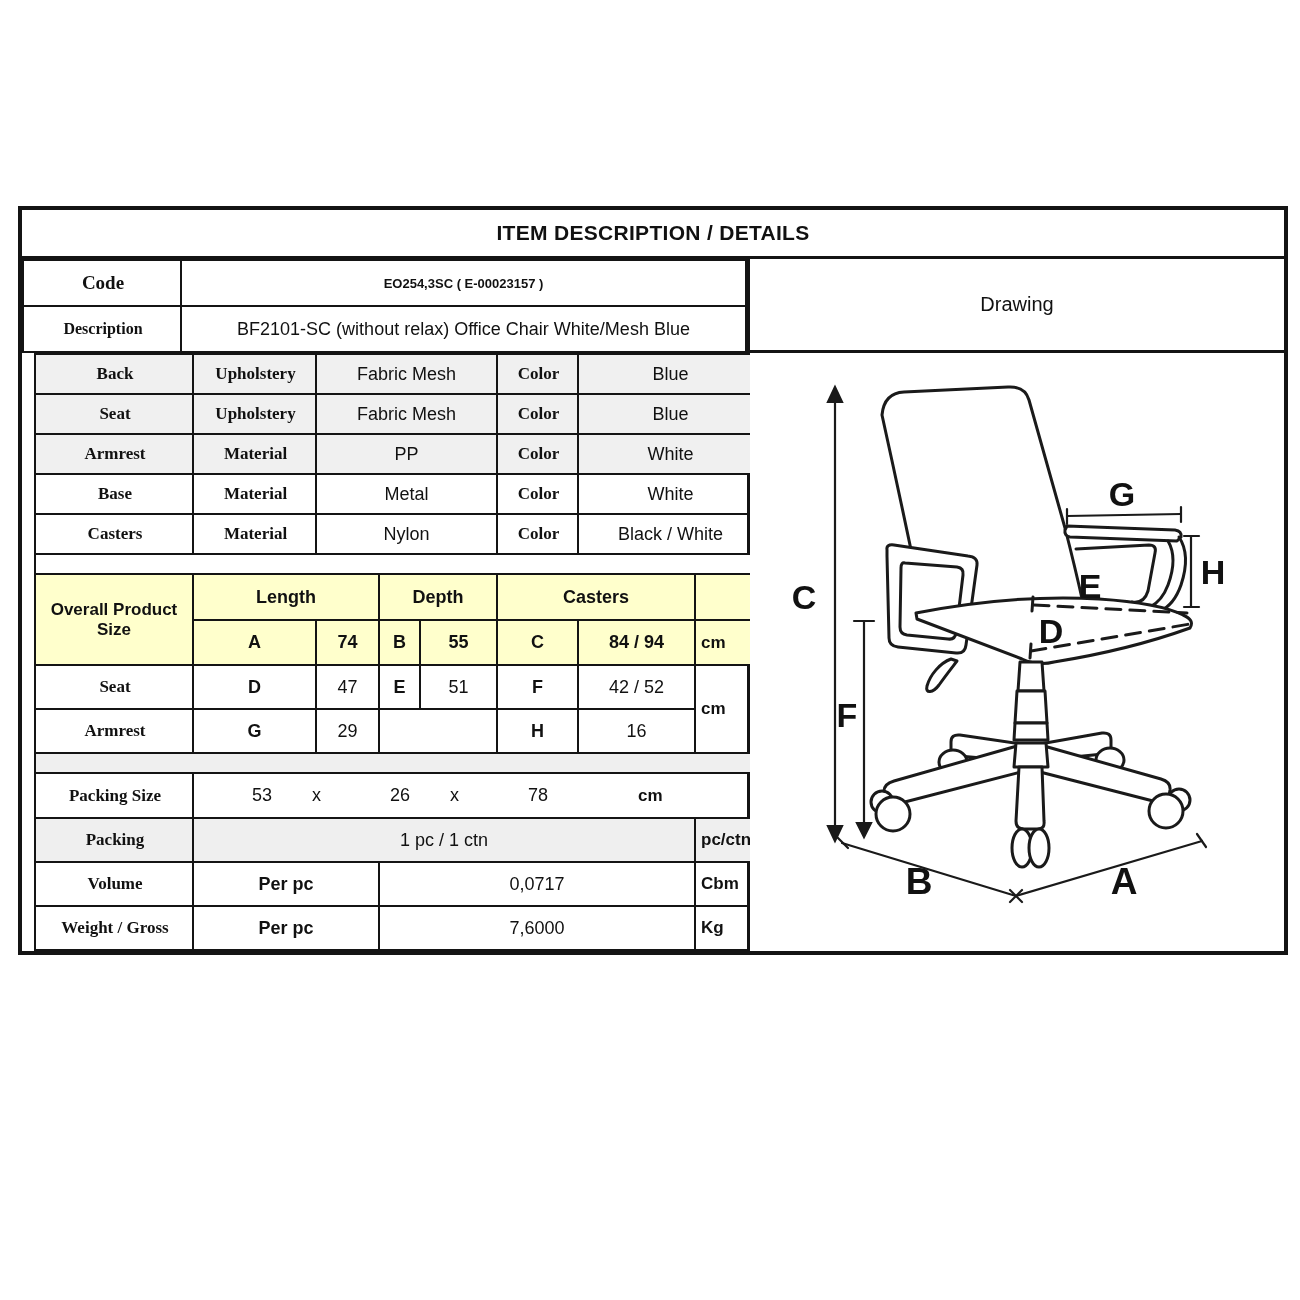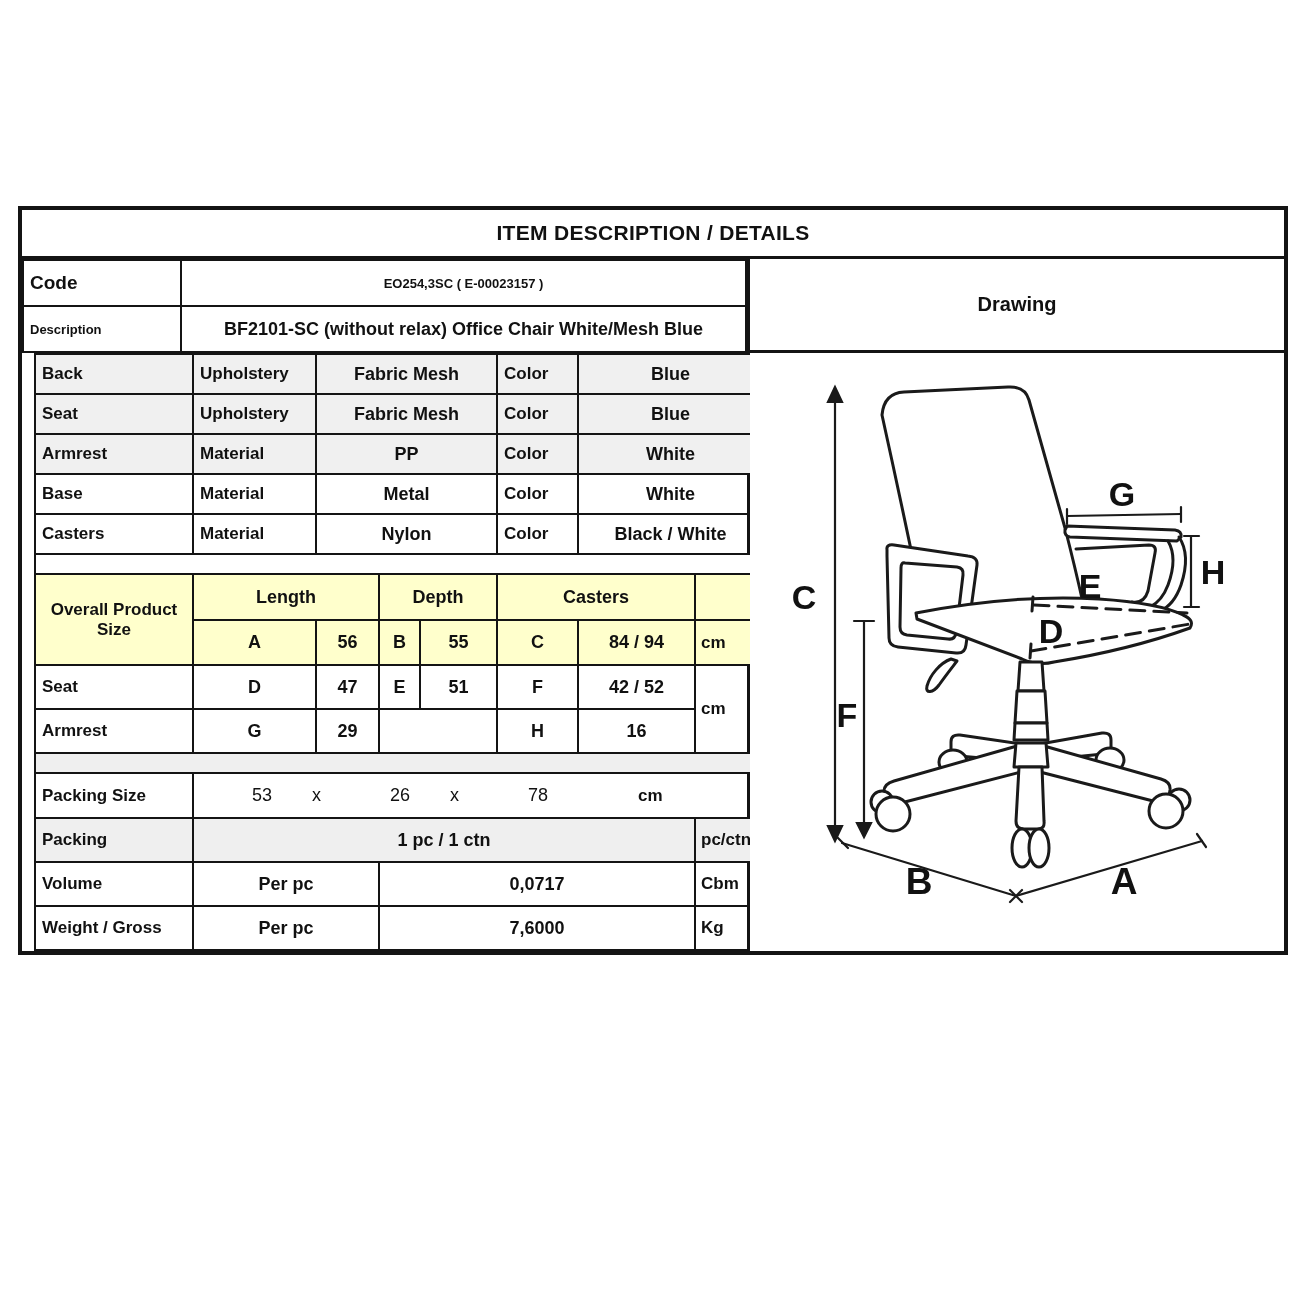--- a/index.html
+++ b/index.html
@@ -3,30 +3,30 @@
 <meta charset="utf-8">
 <style>
   html,body{margin:0;padding:0;background:#ffffff;}
   .page{position:relative;width:1300px;height:1037px;background:#fff;overflow:hidden;
         font-family:"Liberation Sans", sans-serif;color:#111;}
   .sheet{position:absolute;left:18px;top:206px;width:1262px;border:4px solid #141414;
          display:grid;grid-template-columns:728px 1fr;background:#fff;}
   .titlebar{grid-column:1/3;height:46px;display:flex;align-items:center;justify-content:center;
             font-weight:bold;font-size:21px;border-bottom:3px solid #141414;letter-spacing:.3px;}
   .left-top{border-right:3px solid #141414;}
-  .draw-head{display:flex;align-items:center;justify-content:center;font-weight:bold;font-size:20px;
+  .draw-head{display:flex;align-items:center;justify-content:center;font-weight:normal;font-size:20px;
              border-bottom:3px solid #141414;}
   .left-body{border-right:3px solid #141414;margin-left:12px;}
   .canvas{background:#fff;overflow:hidden;}
   .datebar{grid-column:1/3;height:40px;display:flex;align-items:center;justify-content:center;
            font-weight:bold;font-size:17px;border-top:3px solid #141414;}
   table{border-collapse:collapse;table-layout:fixed;width:100%;}
   td{border:2px solid #141414;font-size:18px;padding:0 4px;vertical-align:middle;overflow:hidden;}
-  td.lbl{font-weight:bold;font-size:17px;text-align:left;padding-left:6px;}
-  td.ctr{text-align:center;font-weight:bold;}
+  td.lbl{font-weight:bold;font-size:17px;text-align:center;padding-left:6px;font-family:Liberation Serif, serif;}
+  td.ctr{text-align:center;}
   td.b{font-weight:bold;}
   td.unit{font-weight:bold;font-size:17px;padding-left:5px;}
   tr.shade td{background:#f0f0f0;}
   tr.yellow td{background:#ffffcc;}
   td.spacer{height:18px;background:#fff;padding:0;}
   td.spacer2{height:18px;background:#efefef;padding:0;}
   .code-t tr{height:46px;}
   .desc-r{height:52px;}
   .mat-t tr{height:40px;}
   .siz-r1{height:46px;} .siz-r2{height:45px;} .siz-r3{height:44px;} .siz-r4{height:44px;}
@@ -50,21 +50,21 @@
         <colgroup>
             <col style="width:158px">
             <col>
           </colgroup>
         <tbody>
             <tr>
           <td class="lbl" style="font-size:19px">Code</td>
           <td class="ctr b" style="font-size:13px">EO254,3SC ( E-00023157 )</td>
         </tr>
         <tr class="desc-r">
-          <td class="lbl" style="font-size:13px">Description</td>
+          <td class="lbl" style="font-size:16px">Description</td>
           <td class="ctr">BF2101-SC (without relax) Office Chair White/Mesh Blue</td>
         </tr>
       </tbody>
         </table>
     </div>
 
     <div class="draw-head">Drawing</div>
 
     <div class="left-body">
       <table>
@@ -123,21 +123,21 @@
         <tbody>
           <tr class="yellow siz-r1">
             <td class="ctr b" rowspan="2" style="font-size:17px">Overall Product Size</td>
             <td class="ctr b" colspan="2">Length</td>
             <td class="ctr b" colspan="2">Depth</td>
             <td class="ctr b" colspan="2">Casters</td>
             <td></td>
           </tr>
           <tr class="yellow siz-r2">
             <td class="ctr b">A</td>
-            <td class="ctr b">56</td>
+            <td class="ctr b">74</td>
             <td class="ctr b">B</td>
             <td class="ctr b">55</td>
             <td class="ctr b">C</td>
             <td class="ctr b">84 / 94</td>
             <td class="unit">cm</td>
           </tr>
           <tr class="siz-r3">
             <td class="lbl">Seat</td>
             <td class="ctr b">D</td>
             <td class="ctr">47</td>

